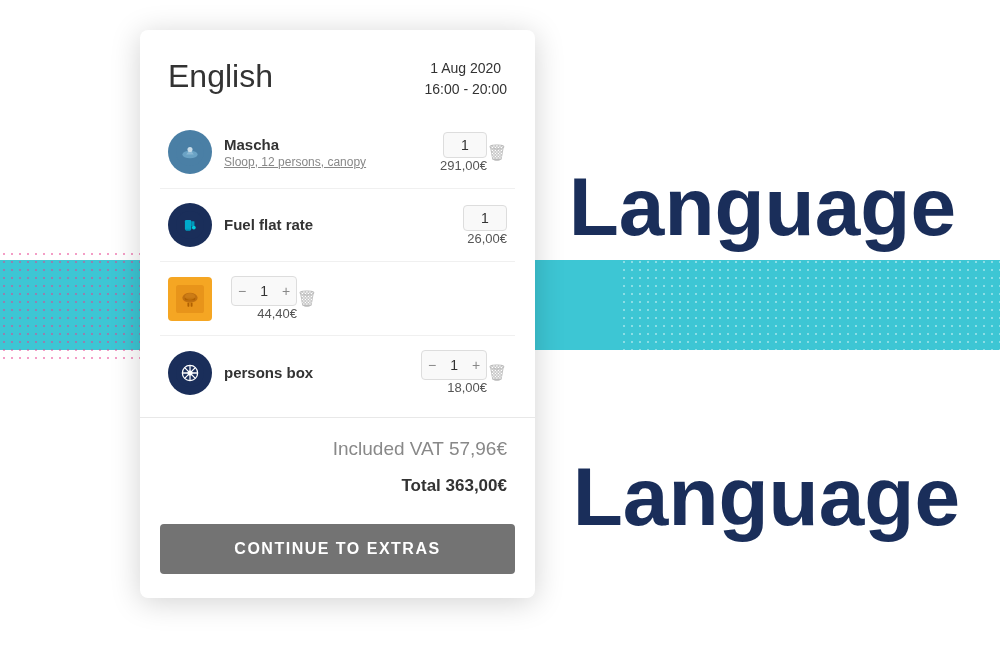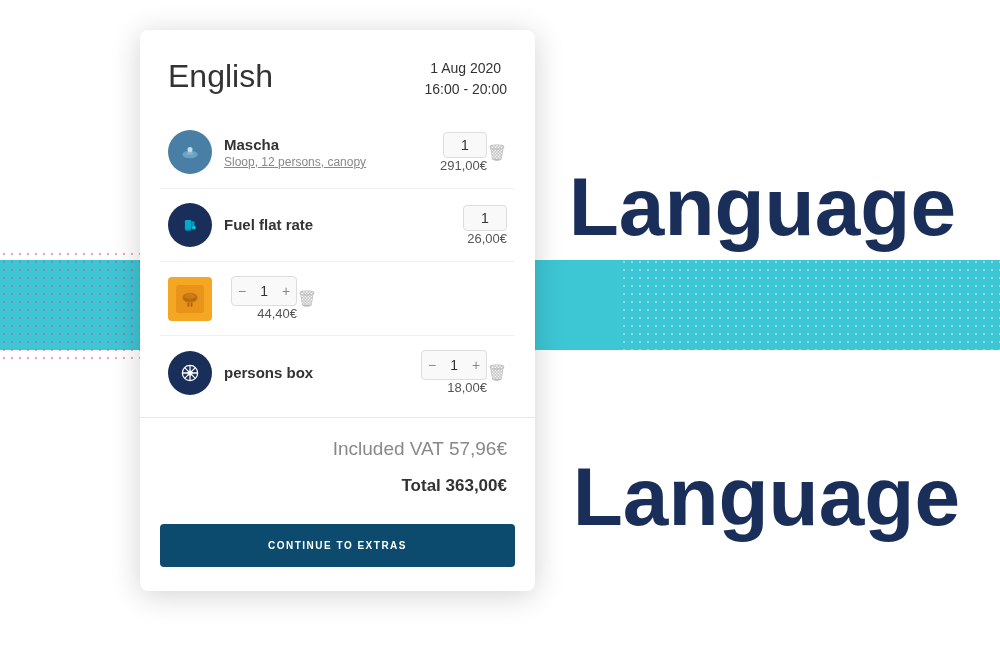--- a/index.html
+++ b/index.html
@@ -256,23 +256,23 @@
       margin-top: 16px;
     }
 
     .card-footer {
       padding: 12px 20px 24px 20px;
     }
 
     .continue-btn {
       display: block;
       width: 100%;
-      background: #0c4a6e;
+      background: #737373;
       color: #ffffff;
-      font-size: 10px;
+      font-size: 16px;
       font-weight: 700;
       letter-spacing: 1.5px;
       text-align: center;
       padding: 16px;
       border: none;
       border-radius: 4px;
       cursor: pointer;
       text-transform: uppercase;
     }
 

